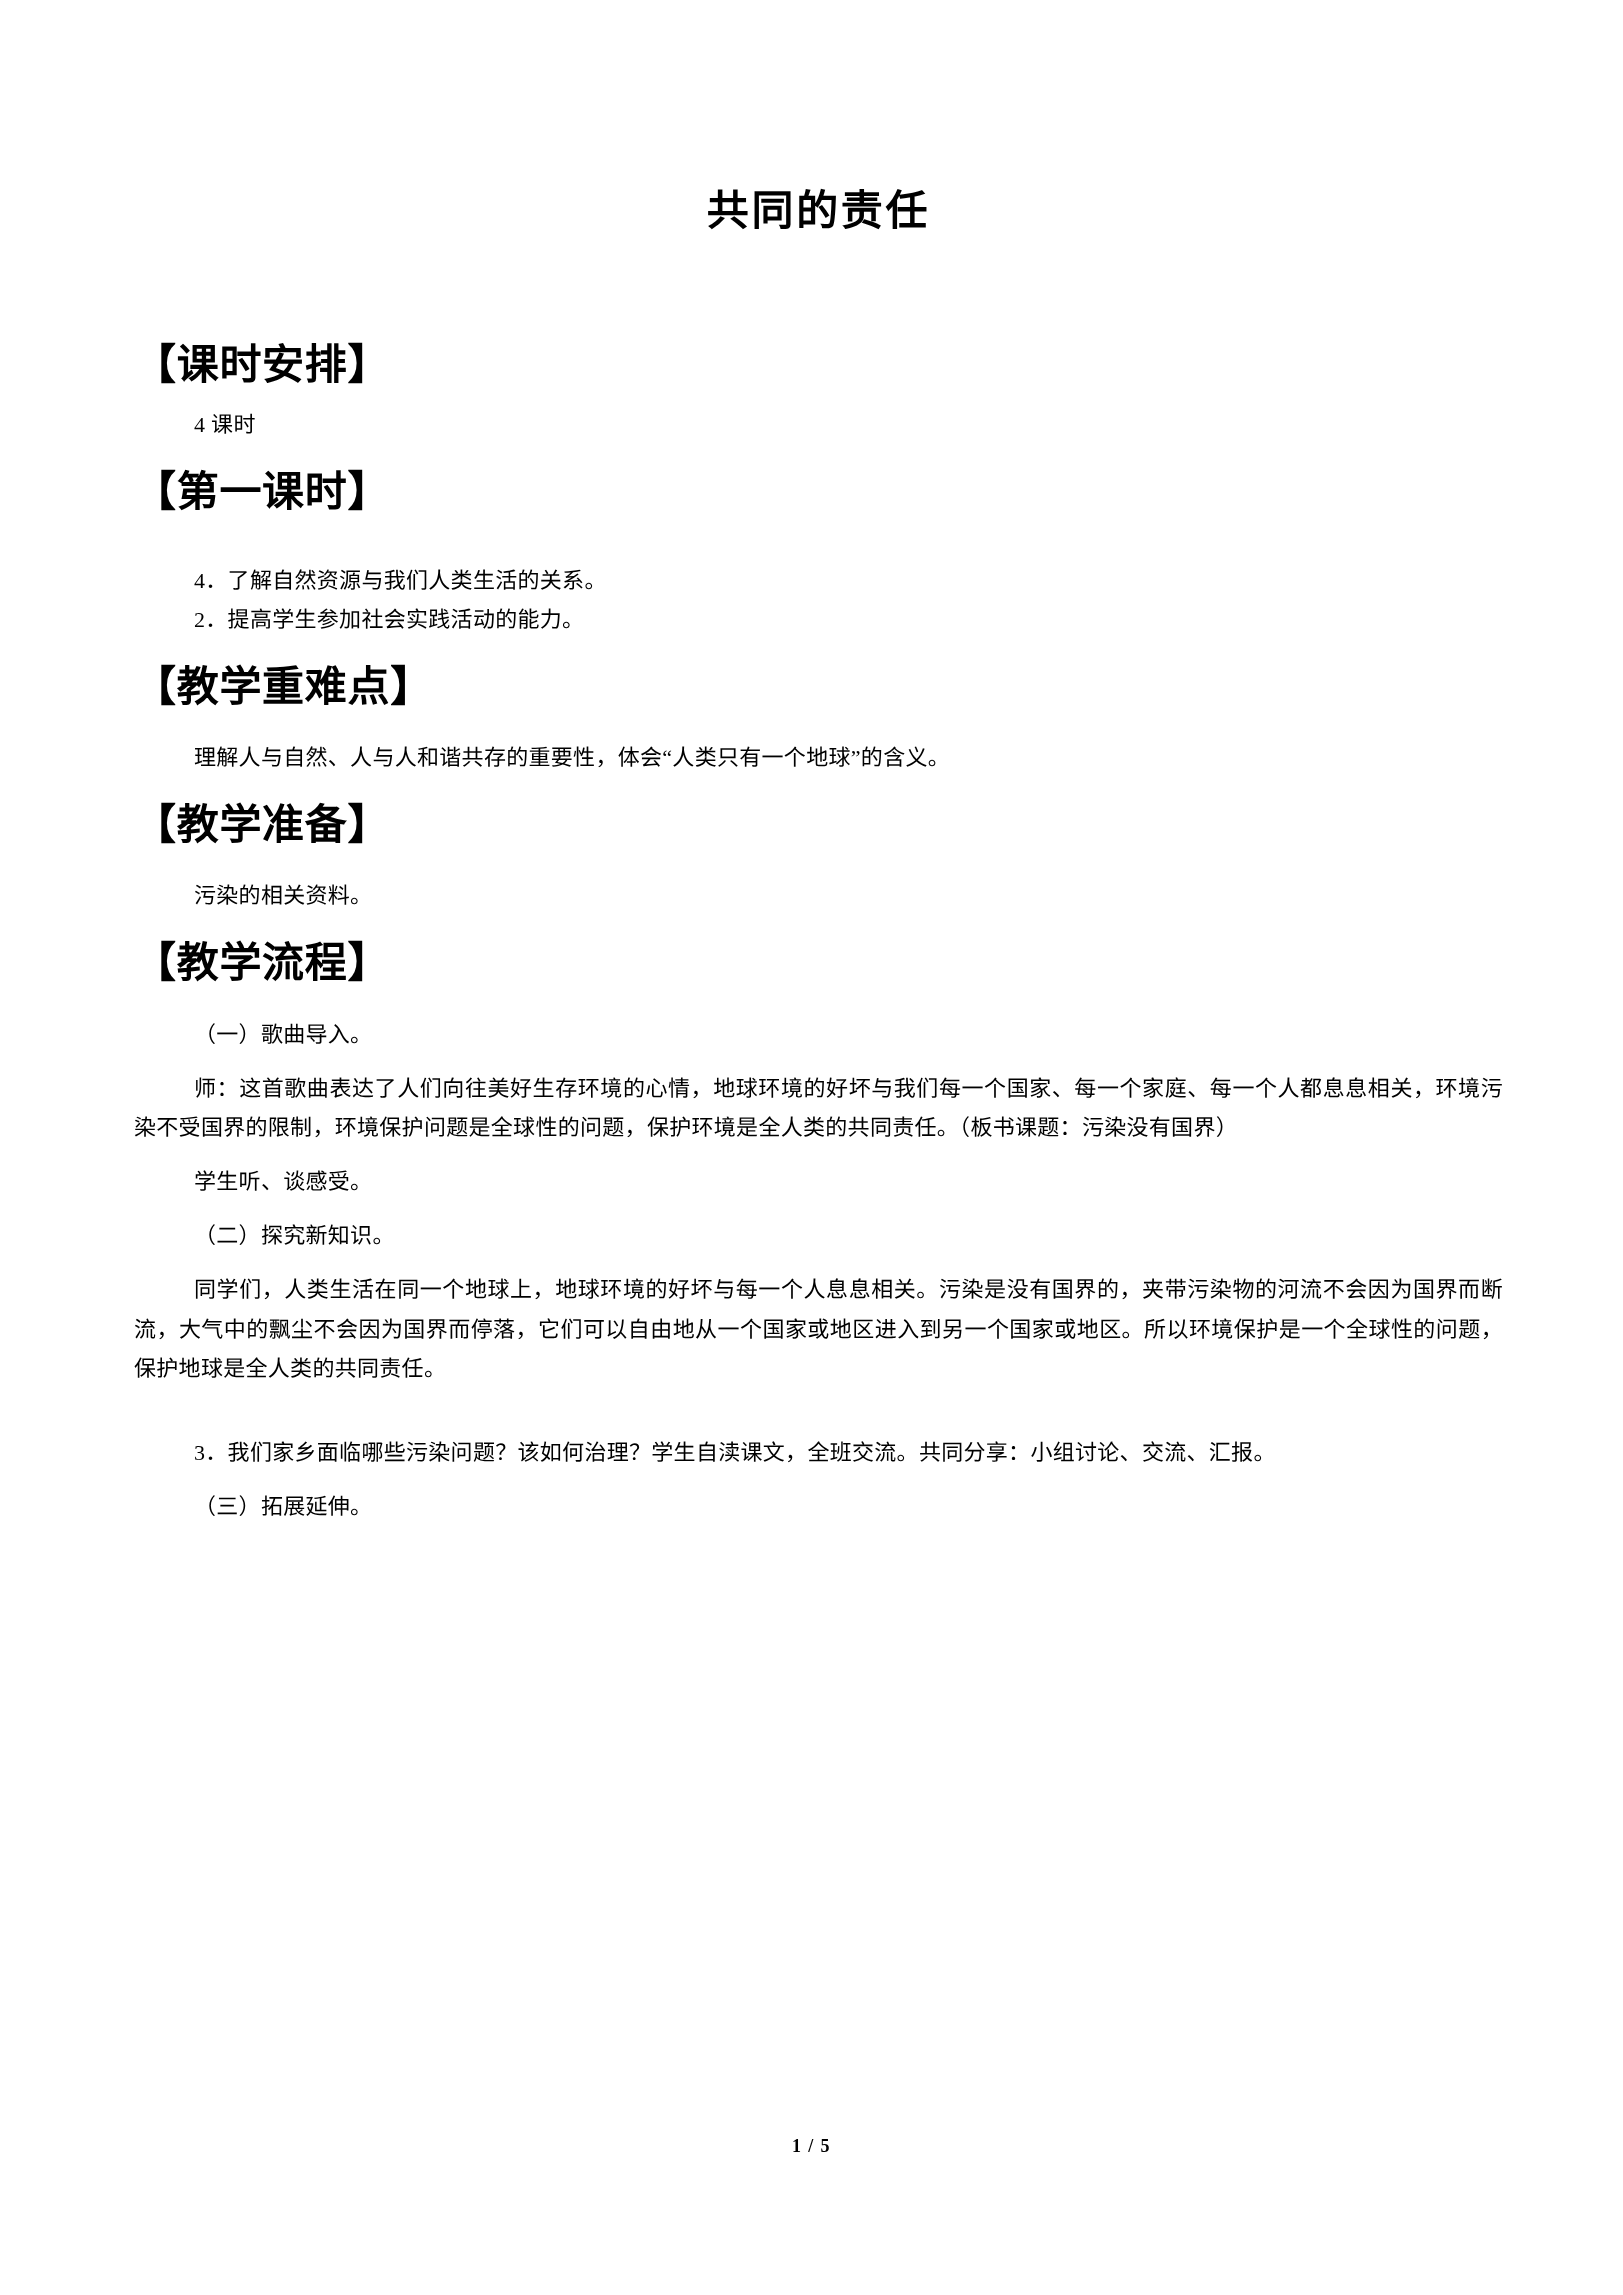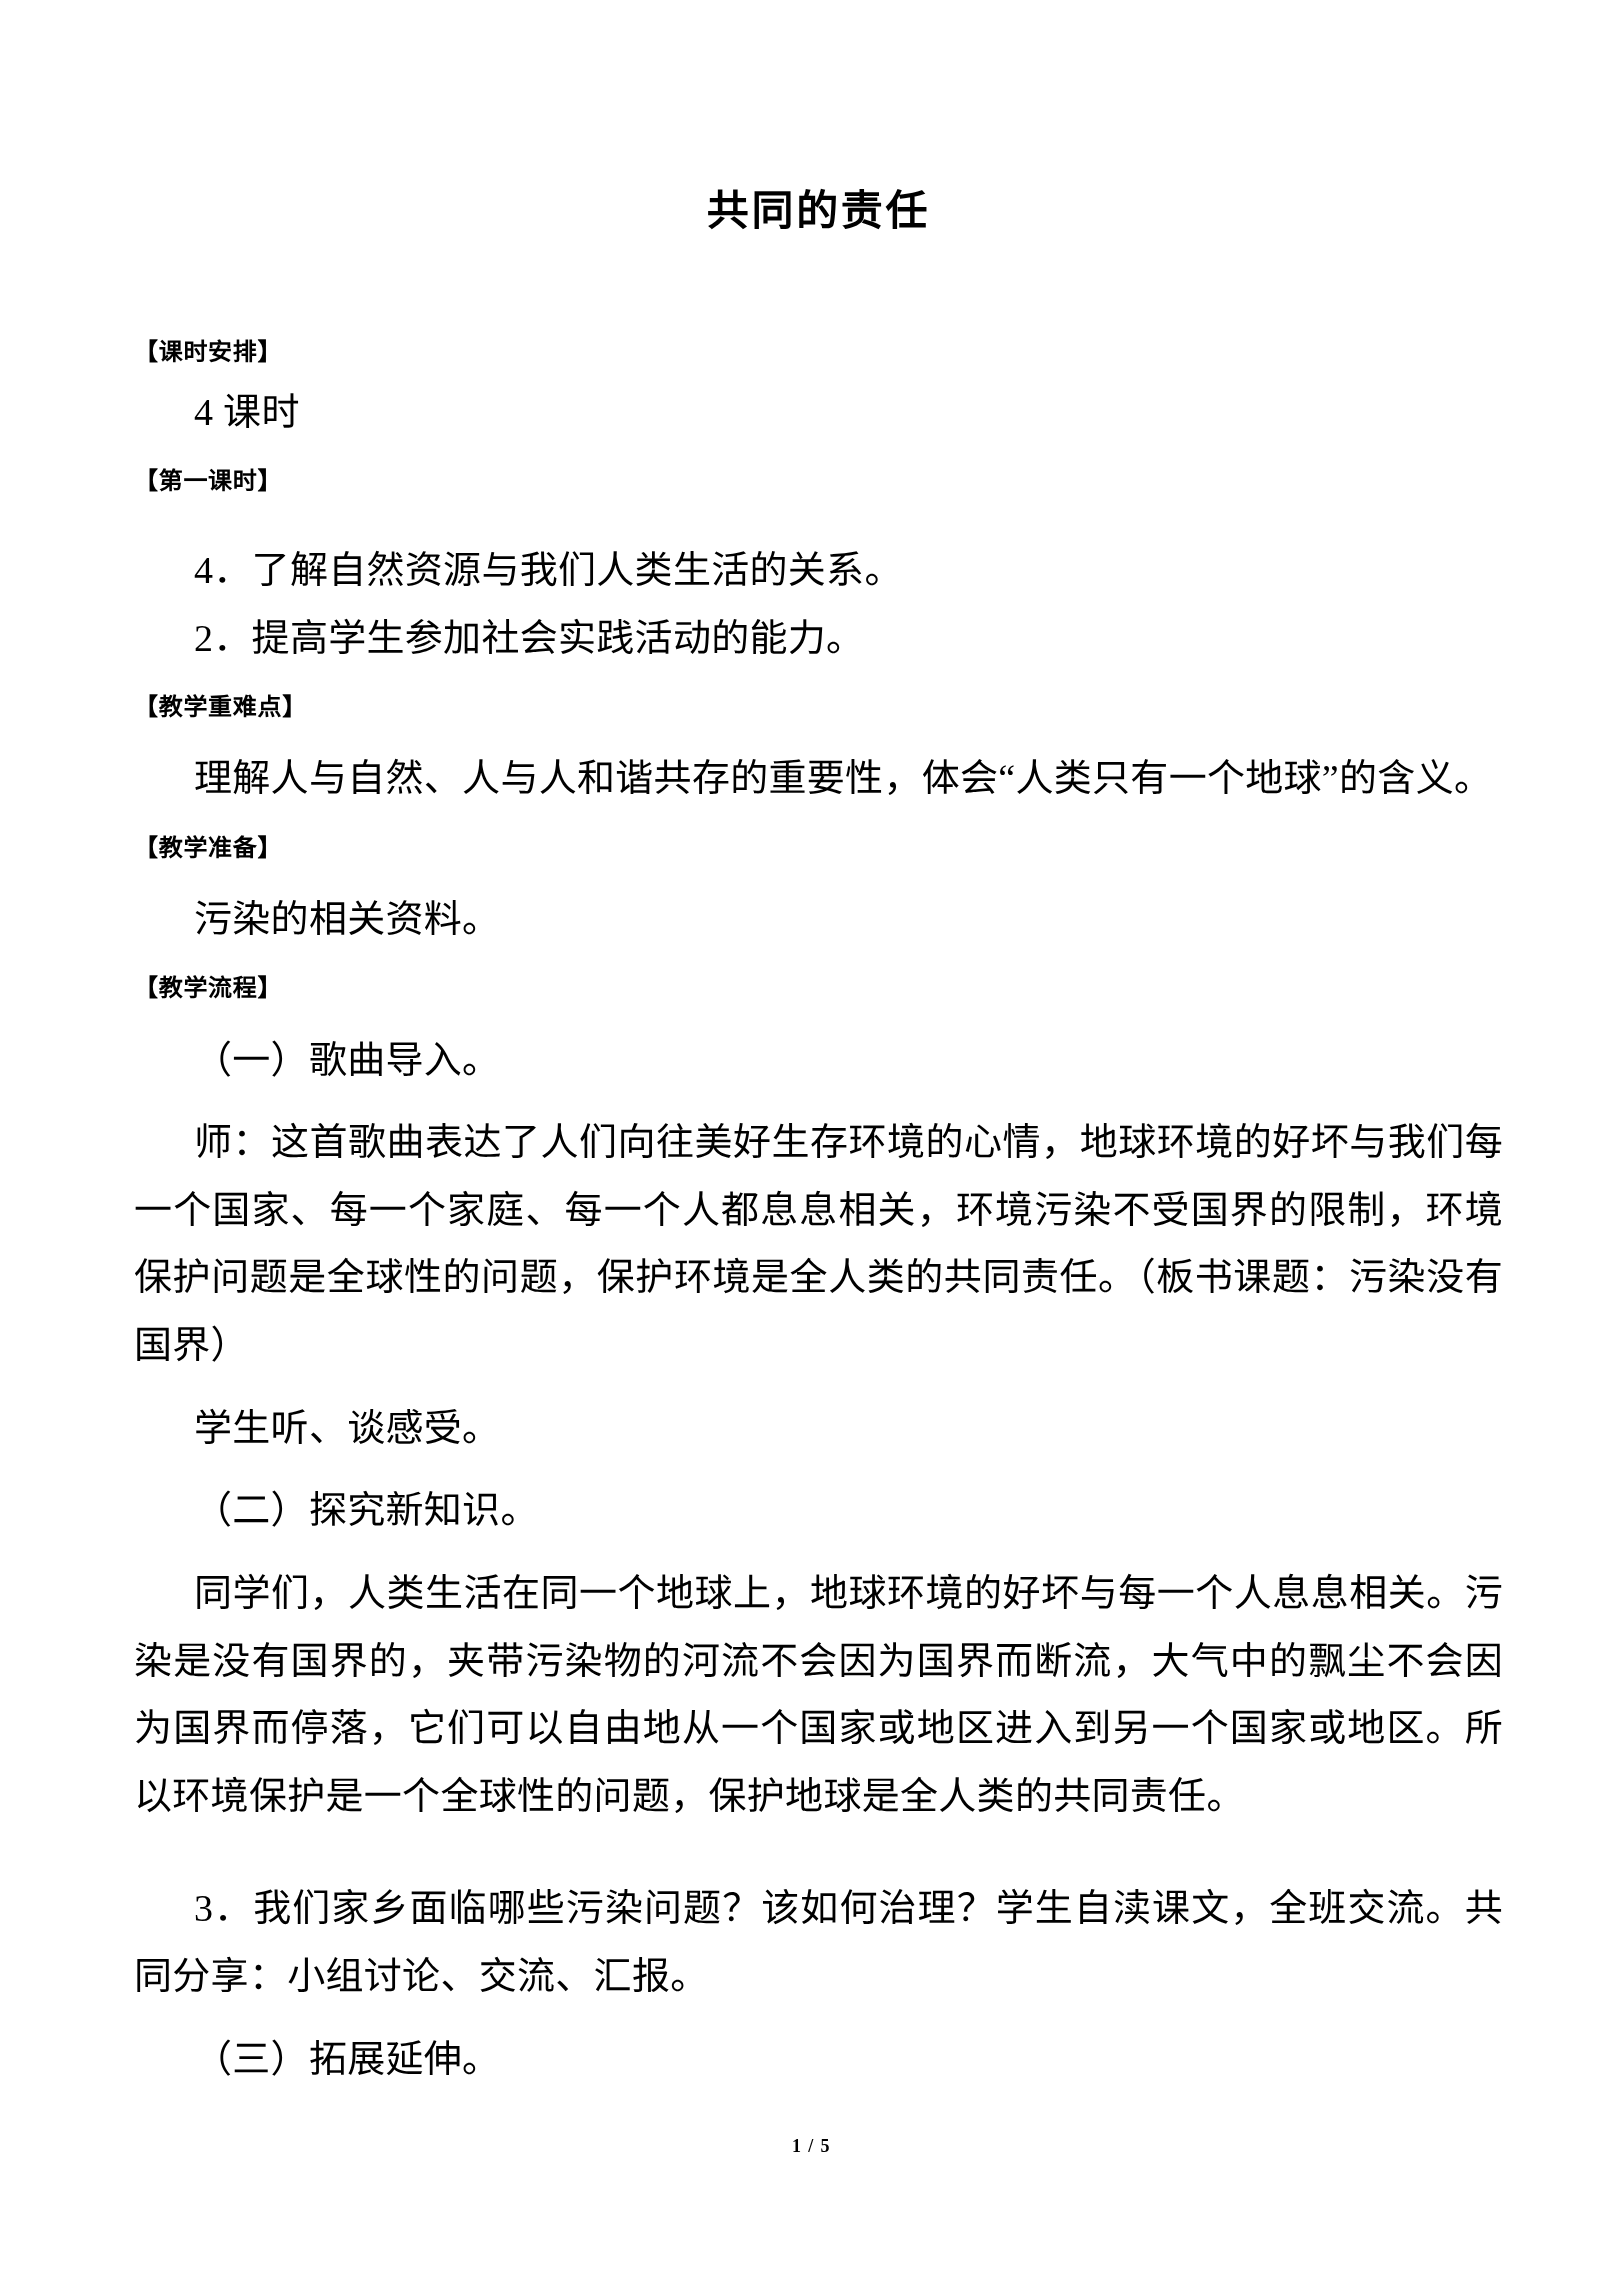--- a/index.html
+++ b/index.html
@@ -31,34 +31,34 @@
     text-align: center;
     font-size: 42px;
     font-weight: bold;
     letter-spacing: 2.7px;
     margin: 0;
     padding-top: 185px;
     line-height: 1.25;
     font-family: "Liberation Serif", "DejaVu Serif", serif;
   }
   .section-head {
-    font-size: 24px;
+    font-size: 42px;
     font-weight: bold;
     letter-spacing: 0.7px;
     line-height: 1.45;
     margin: 0;
     padding: 0;
     font-family: "Liberation Serif", "DejaVu Serif", serif;
   }
   .sec-spacer-lg { height: 97px; }
   .sec-spacer-md { height: 17.7px; }
   .sec-spacer-sm { height: 9.5px; }
 
   p.body-line {
-    font-size: 38px;
+    font-size: 22px;
     line-height: 1.78;
     margin: 0;
     padding: 0;
     letter-spacing: 0.3px;
     text-align: justify;
     text-justify: inter-ideograph;
     font-family: "Liberation Serif", "DejaVu Serif", serif;
   }
   p.indent {
     text-indent: 60px;

